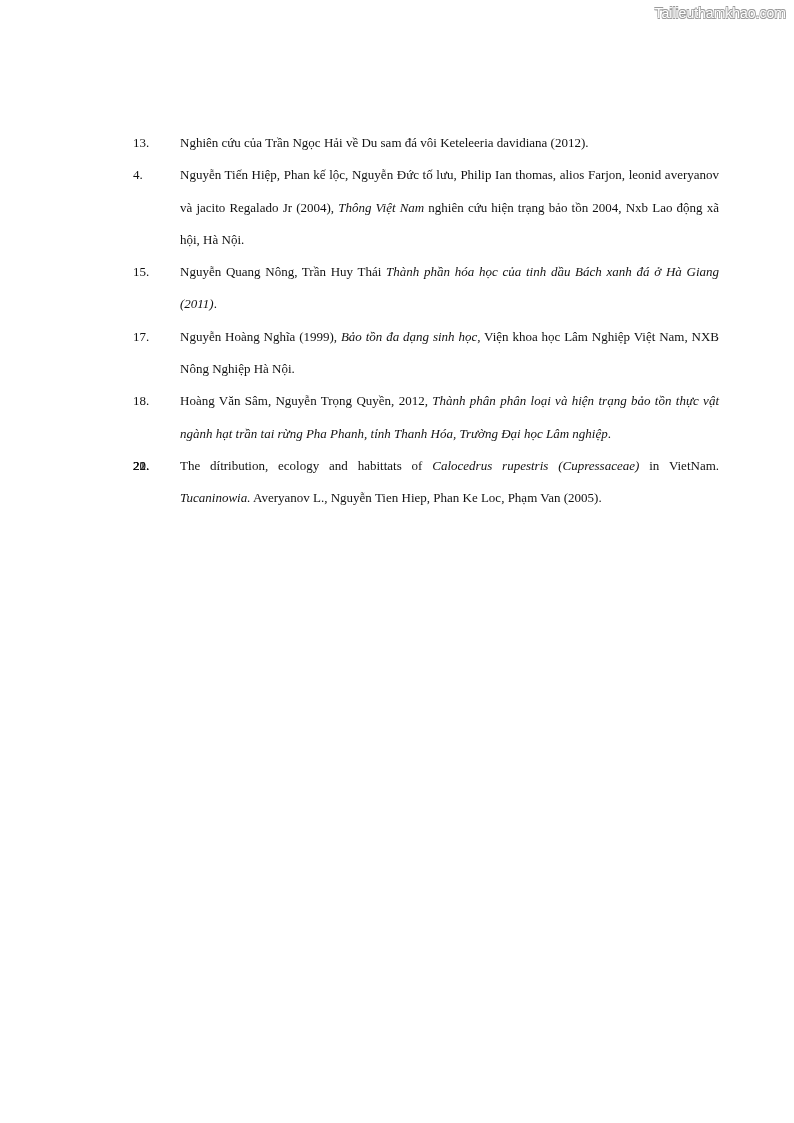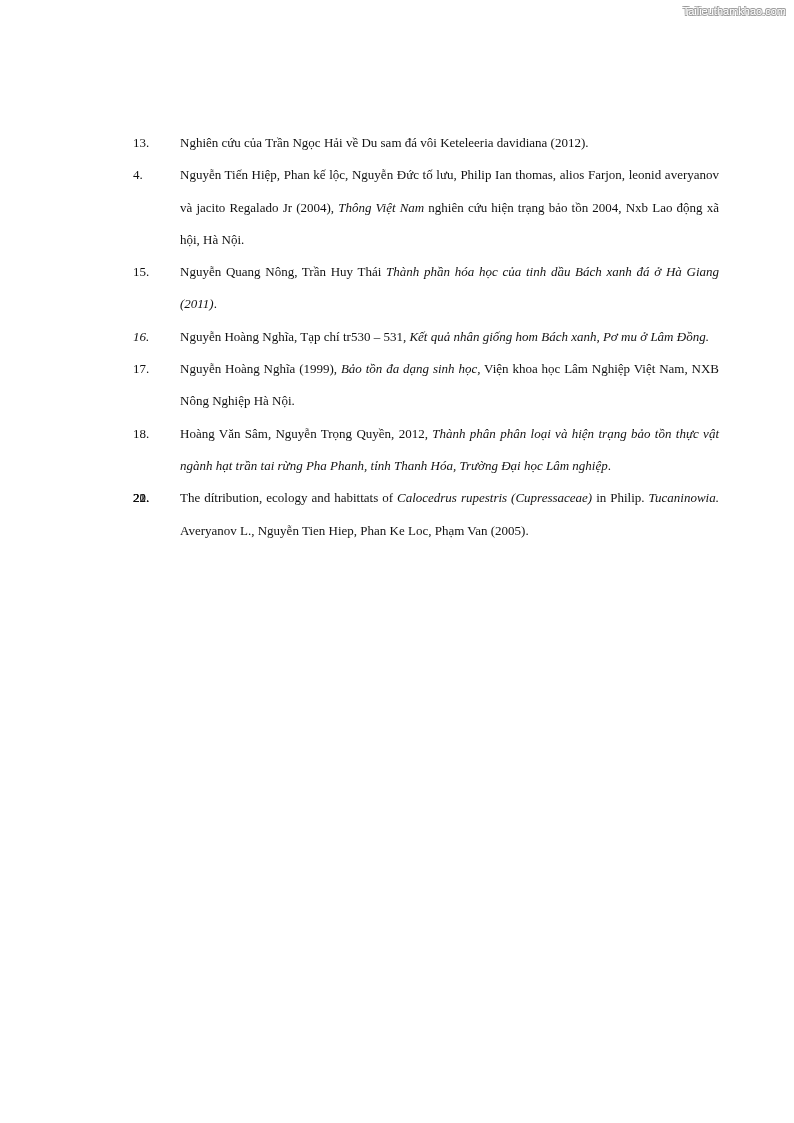--- a/index.html
+++ b/index.html
@@ -13,21 +13,21 @@
       position: relative;
       overflow: hidden;
       font-family: "Liberation Serif", "DejaVu Serif", serif;
       color: #111111;
     }
     .watermark {
       position: absolute;
       top: 5px;
       right: 8px;
       font-family: "Liberation Sans", "DejaVu Sans", sans-serif;
-      font-size: 11px;
+      font-size: 14px;
       color: #ffffff;
       letter-spacing: 0px;
       text-shadow:
         -0.6px -0.6px 0 #9a9a9a,
          0.6px -0.6px 0 #9a9a9a,
         -0.6px  0.6px 0 #9a9a9a,
          0.6px  0.6px 0 #9a9a9a;
     }
     .ref-list {
       position: absolute;
@@ -66,34 +66,30 @@
   </li>
   <li class="ref-item">
     <span class="ref-num">4.</span>
     <span><span>Nguyễn Tiến Hiệp, Phan kế lộc, Nguyễn Đức tố lưu, Philip Ian thomas, alios Farjon, leonid averyanov và jacito Regalado Jr (2004), </span><span class="seg-italic">Thông Việt Nam</span><span> nghiên cứu hiện trạng bảo tồn 2004, Nxb Lao động xã hội, Hà Nội.</span></span>
   </li>
   <li class="ref-item">
     <span class="ref-num">15.</span>
     <span><span>Nguyễn Quang Nông, Trần Huy Thái </span><span class="seg-italic">Thành phần hóa học của tinh dầu Bách xanh đá ở Hà Giang (2011)</span><span>.</span></span>
   </li>
   <li class="ref-item">
-    <span class="ref-num italic">16.</span>
-    <span><span>Nguyễn Hoàng Nghĩa, Tạp chí tr530 – 531, </span><span class="seg-italic">Kết quả nhân giống hom Bách xanh, Pơ mu ở Lâm Đồng.</span></span>
-  </li>
-  <li class="ref-item">
     <span class="ref-num">17.</span>
     <span><span>Nguyễn Hoàng Nghĩa (1999), </span><span class="seg-italic">Bảo tồn đa dạng sinh học</span><span>, Viện khoa học Lâm Nghiệp Việt Nam, NXB Nông Nghiệp Hà Nội.</span></span>
   </li>
   <li class="ref-item">
     <span class="ref-num">18.</span>
     <span><span>Hoàng Văn Sâm, Nguyễn Trọng Quyền, 2012, </span><span class="seg-italic">Thành phân phân loại và hiện trạng bảo tồn thực vật ngành hạt trần tai rừng Pha Phanh, tỉnh Thanh Hóa, Trường Đại học Lâm nghiệp</span><span>.</span></span>
   </li>
   <li class="ref-item">
     <span class="ref-num">20.</span>
   </li>
   <li class="ref-item">
     <span class="ref-num">21.</span>
   </li>
   <li class="ref-item">
     <span class="ref-num">22.</span>
-    <span><span>The dítribution, ecology and habittats of </span><span class="seg-italic">Calocedrus rupestris (Cupressaceae)</span><span> in Philip. </span><span class="seg-italic">Tucaninowia.</span><span> Averyanov L., Nguyễn Tien Hiep, Phan Ke Loc, Phạm Van (2005).</span></span>
+    <span><span>The dítribution, ecology and habittats of </span><span class="seg-italic">Calocedrus rupestris (Cupressaceae)</span><span> in VietNam. </span><span class="seg-italic">Tucaninowia.</span><span> Averyanov L., Nguyễn Tien Hiep, Phan Ke Loc, Phạm Van (2005).</span></span>
   </li>
 </ol>
 
 </body></html>

